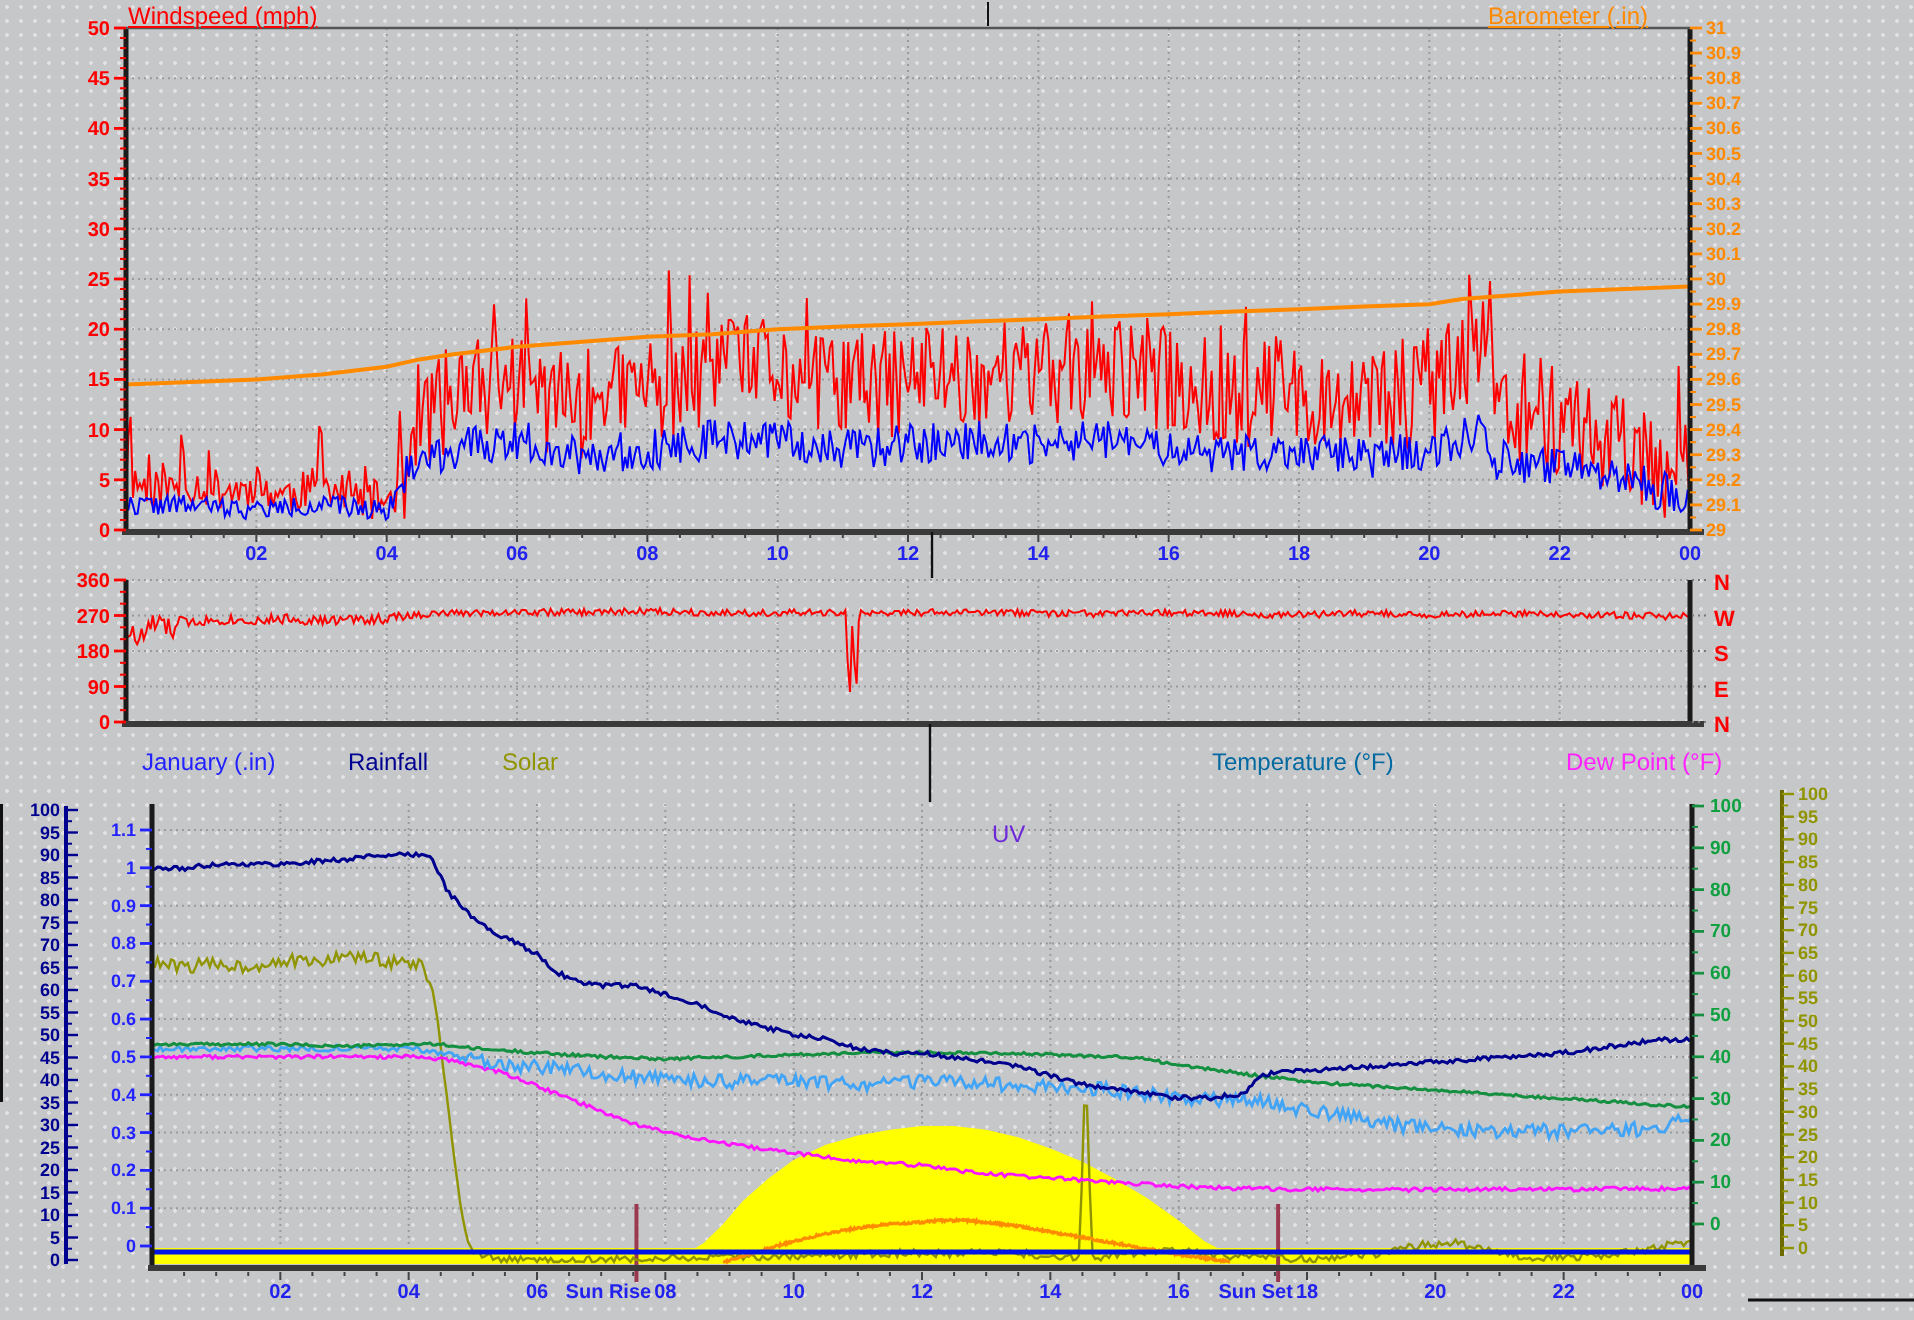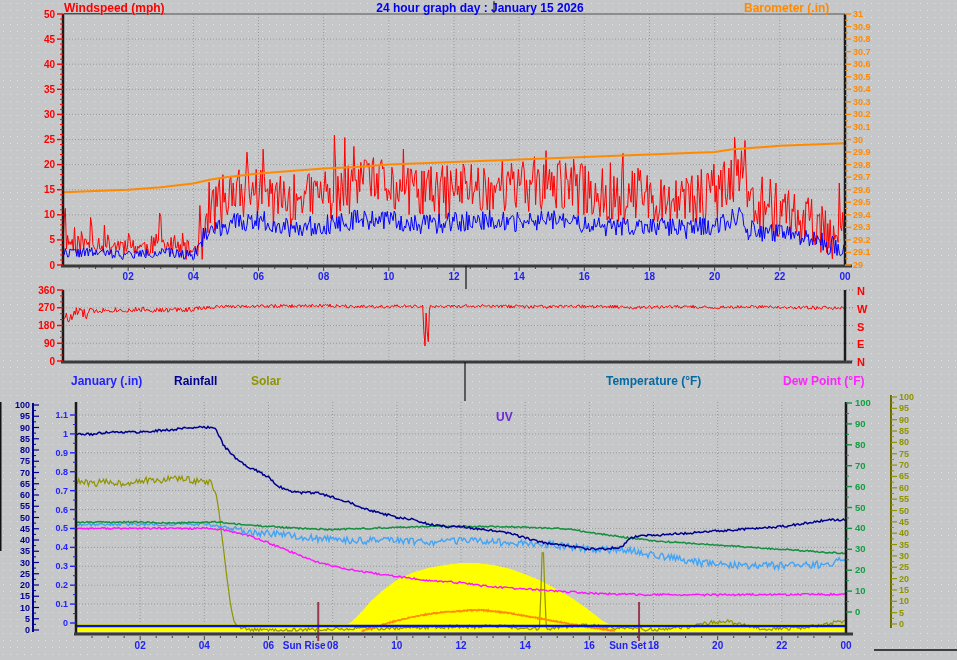--- a/index.html
+++ b/index.html
@@ -6,21 +6,21 @@
   body{
     width:957px;height:660px;overflow:hidden;position:relative;
     background-color:#c6c7c9;
     background-image:radial-gradient(circle,#e2e0e2 0.8px,transparent 1px);
     background-size:7px 7px;
     font-family:"Liberation Sans",sans-serif;
   }
   #win{position:absolute;left:0;top:0;width:957px;height:660px;}
   #chart-svg{position:absolute;left:0;top:0;z-index:1;}
   #chart-svg text{font-family:"Liberation Sans",sans-serif;font-weight:bold;}
-  .lbl{position:absolute;z-index:2;font-size:12px;font-weight:bold;white-space:nowrap;}
+  .lbl{position:absolute;z-index:2;font-size:12px;font-weight:normal;white-space:nowrap;}
   .und{text-decoration:underline;}
   #graph-title{left:280px;top:1px;width:400px;text-align:center;color:#0000ee;}
   #windspeed-label{left:64px;top:1px;color:#ff0000;}
   #barometer-label{left:744px;top:1px;color:#ff8a00;text-align:right;}
   #rainfall-label{left:71px;top:374px;color:#2222ff;}
   #humidity-label{left:174px;top:374px;color:#000090;}
   #solar-label{left:251px;top:374px;color:#8f9400;text-align:center;}
   #uv-label{left:496px;top:374px;color:#6d28d9;margin-top:36px;}
   #temperature-label{left:606px;top:374px;color:#0369a1;}
   #dewpoint-label{left:767px;top:374px;color:#ff22ff;padding-left:16px;}
@@ -613,21 +613,20 @@
         <line x1="494" y1="1" x2="494" y2="13" stroke="#111" stroke-width="1"></line>
         <line x1="466" y1="266" x2="466" y2="289" stroke="#111" stroke-width="1.2"></line>
         <line x1="465" y1="362" x2="465" y2="401" stroke="#111" stroke-width="1.2"></line>
         <line x1="0" y1="402" x2="0" y2="551" stroke="#111" stroke-width="3"></line>
         <line x1="874" y1="650" x2="957" y2="650" stroke="#111" stroke-width="1.5"></line>
       </g>
       <rect x="63" y="14" width="782" height="251" fill="transparent"></rect>
       <rect x="63" y="290" width="782" height="71" fill="transparent"></rect>
       <rect x="76" y="402" width="770" height="231" fill="transparent"></rect>
     </svg>
-  <div class="lbl" id="graph-title">24 hour graph day : January 15 2026</div>
   <div class="lbl und" id="windspeed-label">Windspeed (mph)</div>
   <div class="lbl und" id="barometer-label">Barometer (.in)</div>
   <div class="lbl" id="rainfall-label">January (.in)</div>
   <div class="lbl" id="humidity-label">Rainfall</div>
   <div class="lbl" id="solar-label">Solar</div>
   <div class="lbl" id="uv-label">UV</div>
   <div class="lbl" id="temperature-label">Temperature (°F)</div>
   <div class="lbl" id="dewpoint-label">Dew Point (°F)</div>
 </div>
 

